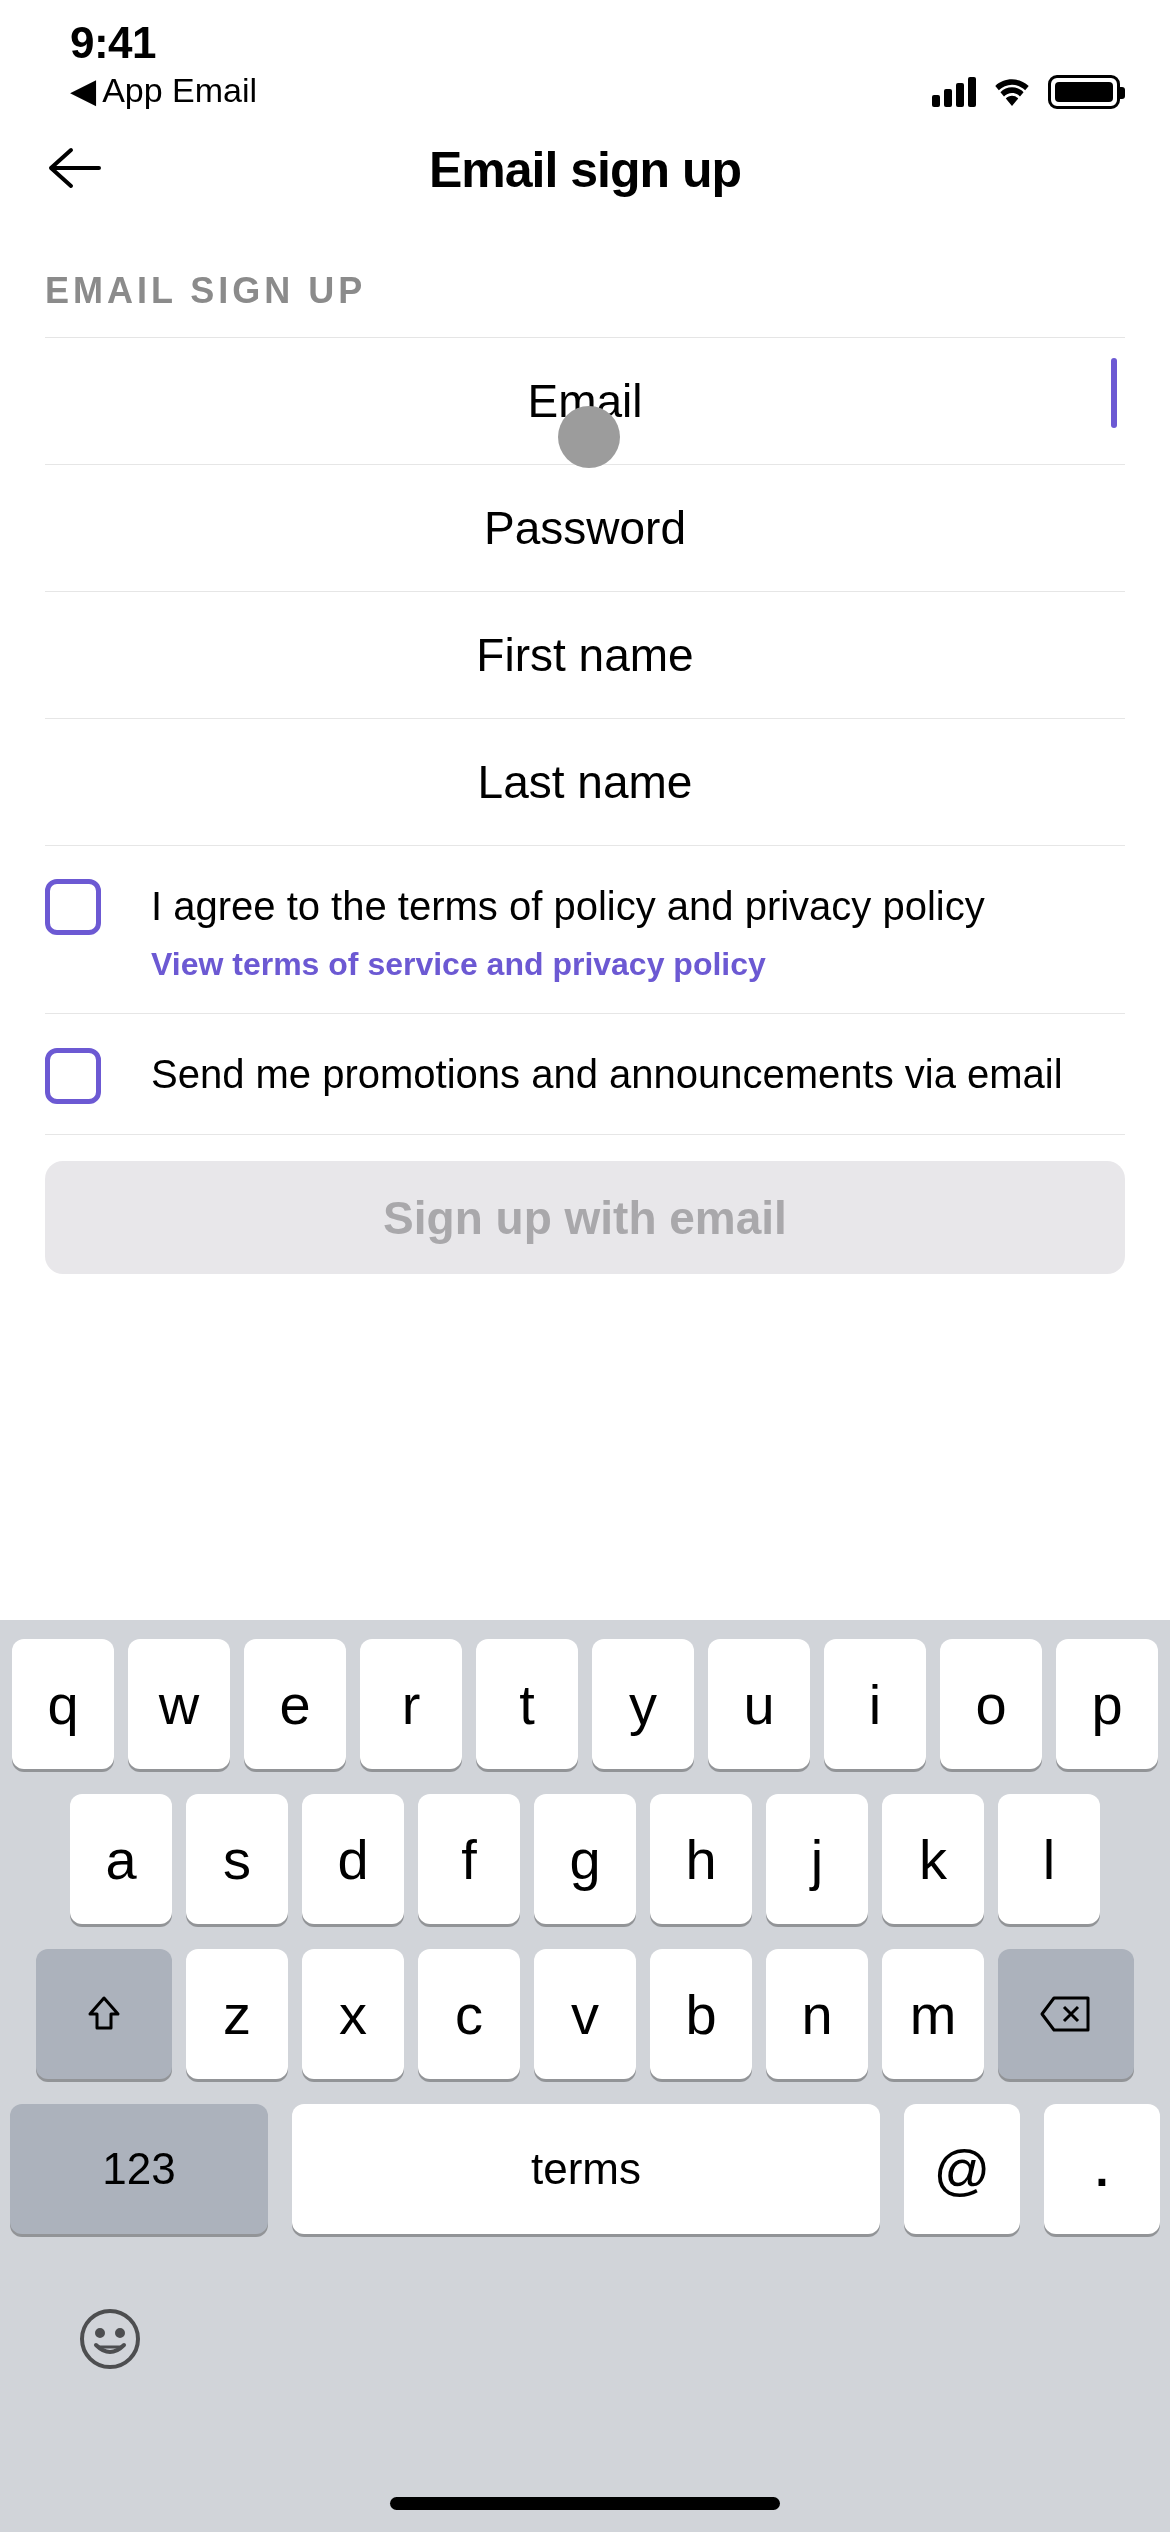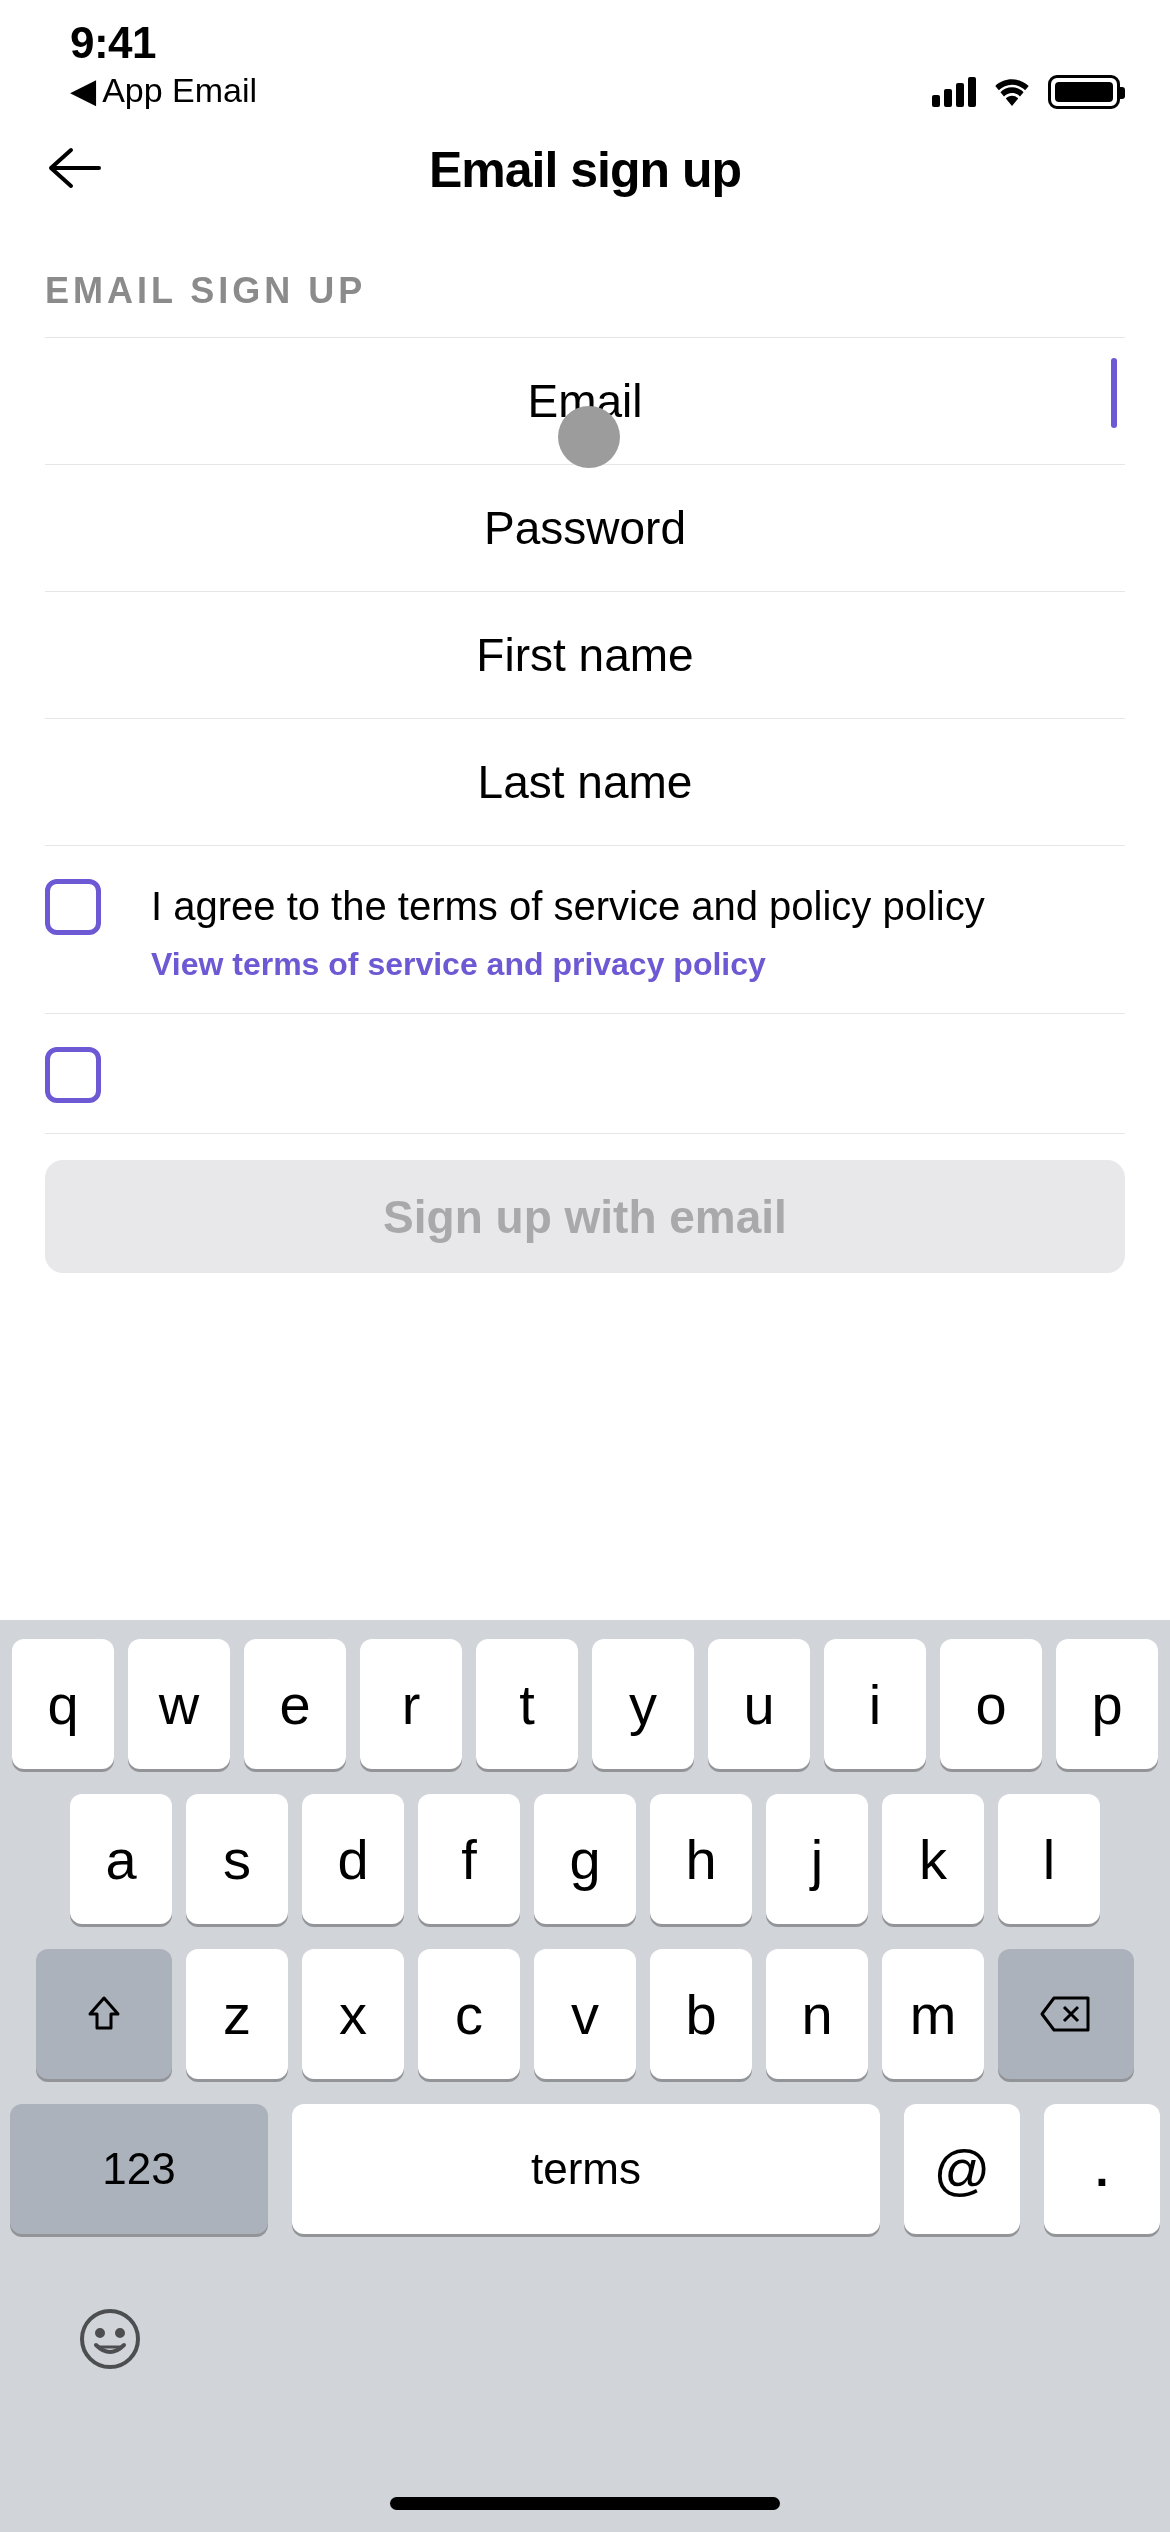--- a/index.html
+++ b/index.html
@@ -396,27 +396,28 @@
 
 <div class="form-field-wrap">
   <div class="form-field-inner">
     <input class="field-input" type="text" placeholder="Last name" style="">
   </div>
 </div>
 
 <div class="checkbox-row">
   <div class="checkbox"></div>
   <div>
-    <div class="checkbox-text">I agree to the terms of service and policy policy</div>
+    <div class="checkbox-text">I agree to the terms of policy and privacy policy</div>
     <a class="checkbox-link">View terms of service and privacy policy</a>
   </div>
 </div>
 
 <div class="checkbox-row single-line">
   <div class="checkbox"></div>
+  <div class="checkbox-text">Send me promotions and announcements via email</div>
 </div>
 
 <div class="submit-button">Sign up with email</div>
 
 <div class="touch-indicator"></div>
 
 <div class="keyboard">
   <div class="key-row key-row-1">
     <div class="key">q</div>
     <div class="key">w</div>

